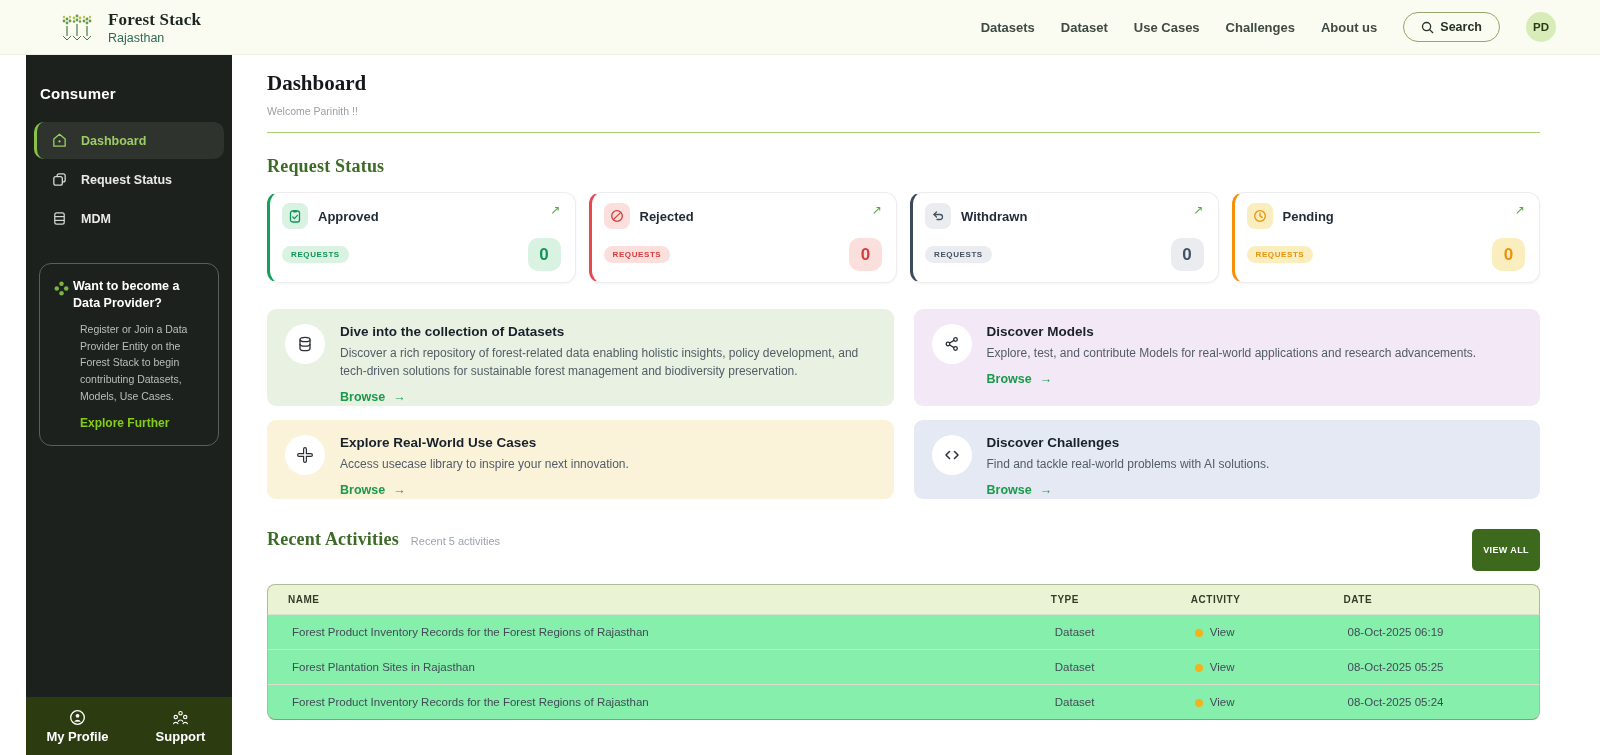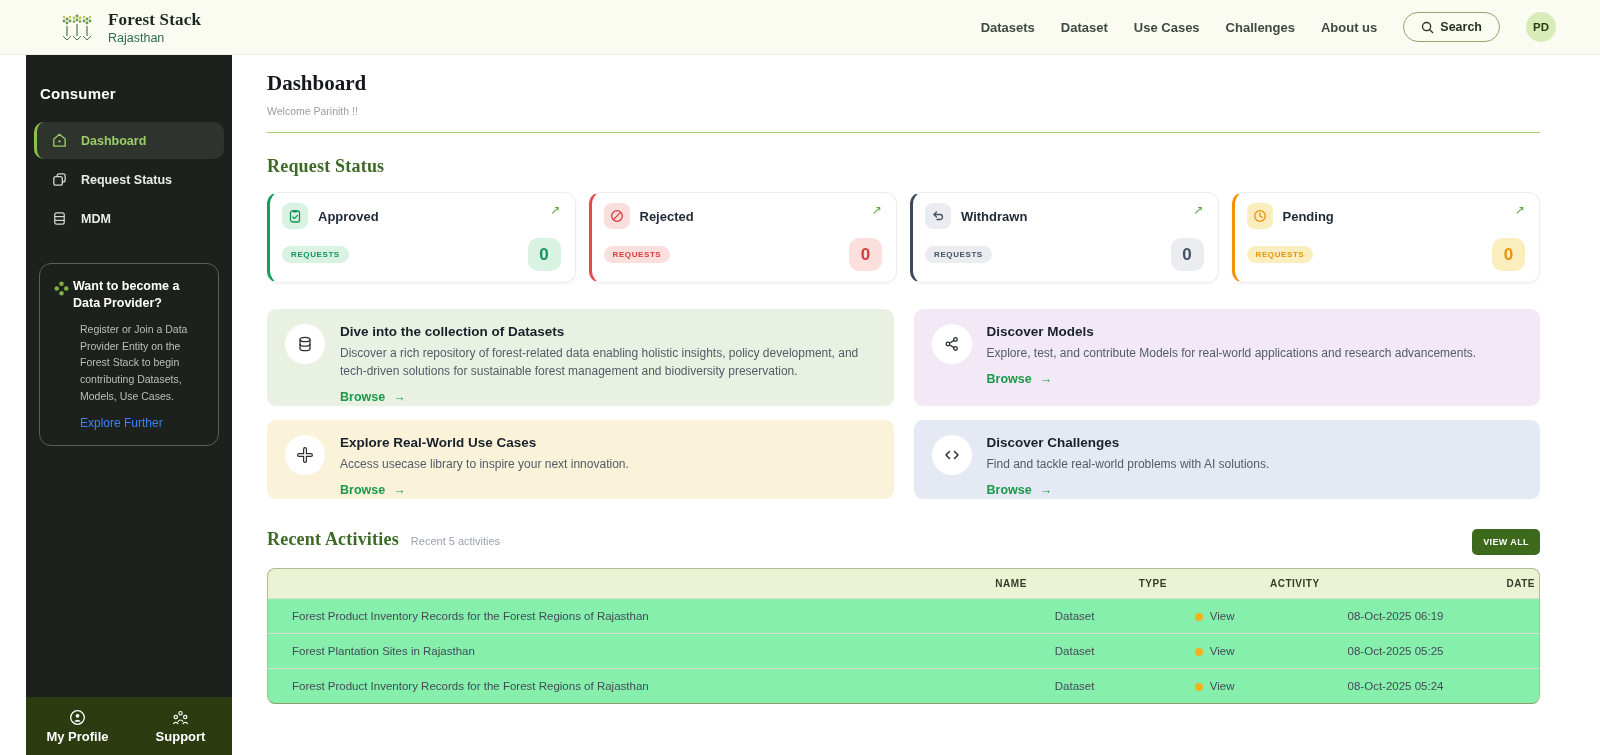--- a/index.html
+++ b/index.html
@@ -27,21 +27,21 @@
   .side-item { display:flex; align-items:center; gap:13px; padding:10px 14px; margin:0 8px; border-radius:10px; color:#e8eae8; font-size:12.5px; font-weight:600; cursor:pointer; border-left:3px solid transparent; }
   .side-item .s-ico { width:17px; height:17px; color:#d3d7d3; display:flex; align-items:center; justify-content:center; }
   .side-item.active { background:#2f332d; border-left:3px solid #8bc34a; color:#9ccc65; }
   .side-item.active .s-ico { color:#9ccc65; }
 
   .provider-card { margin:26px 13px 0 13px; border:1px solid #58605a; border-radius:12px; padding:14px 13px 15px 13px; }
   .pc-head { display:flex; gap:3px; }
   .pc-ico { width:17px; height:17px; color:#7cb342; flex-shrink:0; margin-top:2px; }
   .pc-title { color:#ffffff; font-size:12.5px; font-weight:bold; line-height:1.35; }
   .pc-body { color:#b9bfb9; font-size:10.5px; line-height:1.6; margin:9px 0 0 27px; }
-  .pc-link { display:block; color:#3b82f6; font-size:12px; font-weight:normal; margin:11px 0 0 27px; cursor:pointer; }
+  .pc-link { display:block; color:#84cc16; font-size:12px; font-weight:bold; margin:11px 0 0 27px; cursor:pointer; }
 
   .side-footer { margin-top:auto; background:#2c3b10; display:flex; height:58px; }
   .sf-item { flex:1; display:flex; flex-direction:column; align-items:center; justify-content:center; gap:3px; color:#ffffff; font-size:13px; font-weight:600; cursor:pointer; }
   .sf-item svg { width:17px; height:17px; }
 
   
   main { flex:1; padding:16px 60px 0 35px; overflow:hidden; }
   .page-title { font-size:21px; font-weight:bold; color:#14181d; }
   .welcome { font-size:10.5px; color:#9aa0a6; margin-top:9px; }
   .green-divider { border:none; border-top:1px solid #a6cf6e; margin-top:15px; }
@@ -75,24 +75,24 @@
   .fc-usecases { background:#faf3da; min-height:79px; }
   .fc-challenges { background:#e4e9f3; min-height:79px; }
   .fc-circle { width:40px; height:40px; border-radius:50%; background:#ffffff; display:flex; align-items:center; justify-content:center; flex-shrink:0; color:#2b2f33; }
   .fc-circle svg { width:18px; height:18px; }
   .fc-title { font-size:13.5px; font-weight:bold; color:#18202a; }
   .fc-desc { font-size:12px; color:#525c66; line-height:1.5; margin-top:5px; max-width:560px; }
   .fc-link { display:inline-flex; align-items:center; gap:8px; font-size:12.5px; font-weight:bold; color:#1a9a4a; margin-top:10px; cursor:pointer; }
 
   .recent-head { display:flex; align-items:baseline; gap:12px; margin-top:30px; }
   .recent-sub { font-size:11px; color:#9ca3af; }
-  .viewall-btn { margin-left:auto; align-self:center; background:#3c691c; color:#ffffff; border:none; border-radius:5px; font-size:9px; font-weight:bold; letter-spacing:.4px; padding:8px 11px; cursor:pointer; }
+  .viewall-btn { margin-left:auto; align-self:center; background:#3c691c; color:#ffffff; border:none; border-radius:5px; font-size:9px; font-weight:bold; letter-spacing:.4px; padding:16px 11px; cursor:pointer; }
 
   .activity-table { width:100%; border-collapse:separate; border-spacing:0; margin-top:13px; font-size:11.5px; }
-  .activity-table th { background:#eaf4d4; text-align:right; font-size:10px; font-weight:bold; letter-spacing:.5px; color:#333d29; padding:9px 4px; border-top:1px solid #aebd95; }
+  .activity-table th { background:#eaf4d4; text-align:left; font-size:10px; font-weight:bold; letter-spacing:.5px; color:#333d29; padding:9px 20px; border-top:1px solid #aebd95; }
   .activity-table th:first-child { border-left:1px solid #aebd95; border-top-left-radius:8px; }
   .activity-table th:last-child { border-right:1px solid #aebd95; border-top-right-radius:8px; }
   .activity-table td { padding:11px 24px; color:#424b57; border-top:1px solid #dadfd0; background:#86efac; }
   .activity-table td:first-child { border-left:1px solid #aebd95; }
   .activity-table td:last-child { border-right:1px solid #aebd95; }
   .activity-table tr:last-child td { border-bottom:1px solid #8aa06a; }
   .activity-table tr:last-child td:first-child { border-bottom-left-radius:8px; }
   .activity-table tr:last-child td:last-child { border-bottom-right-radius:8px; }
   .col-name { width:60%; } .col-type { width:11%; } .col-activity { width:12%; } .col-date { width:17%; }
   .dot { display:inline-block; width:8px; height:8px; border-radius:50%; background:#f2b21c; margin-right:7px; vertical-align:middle; }

